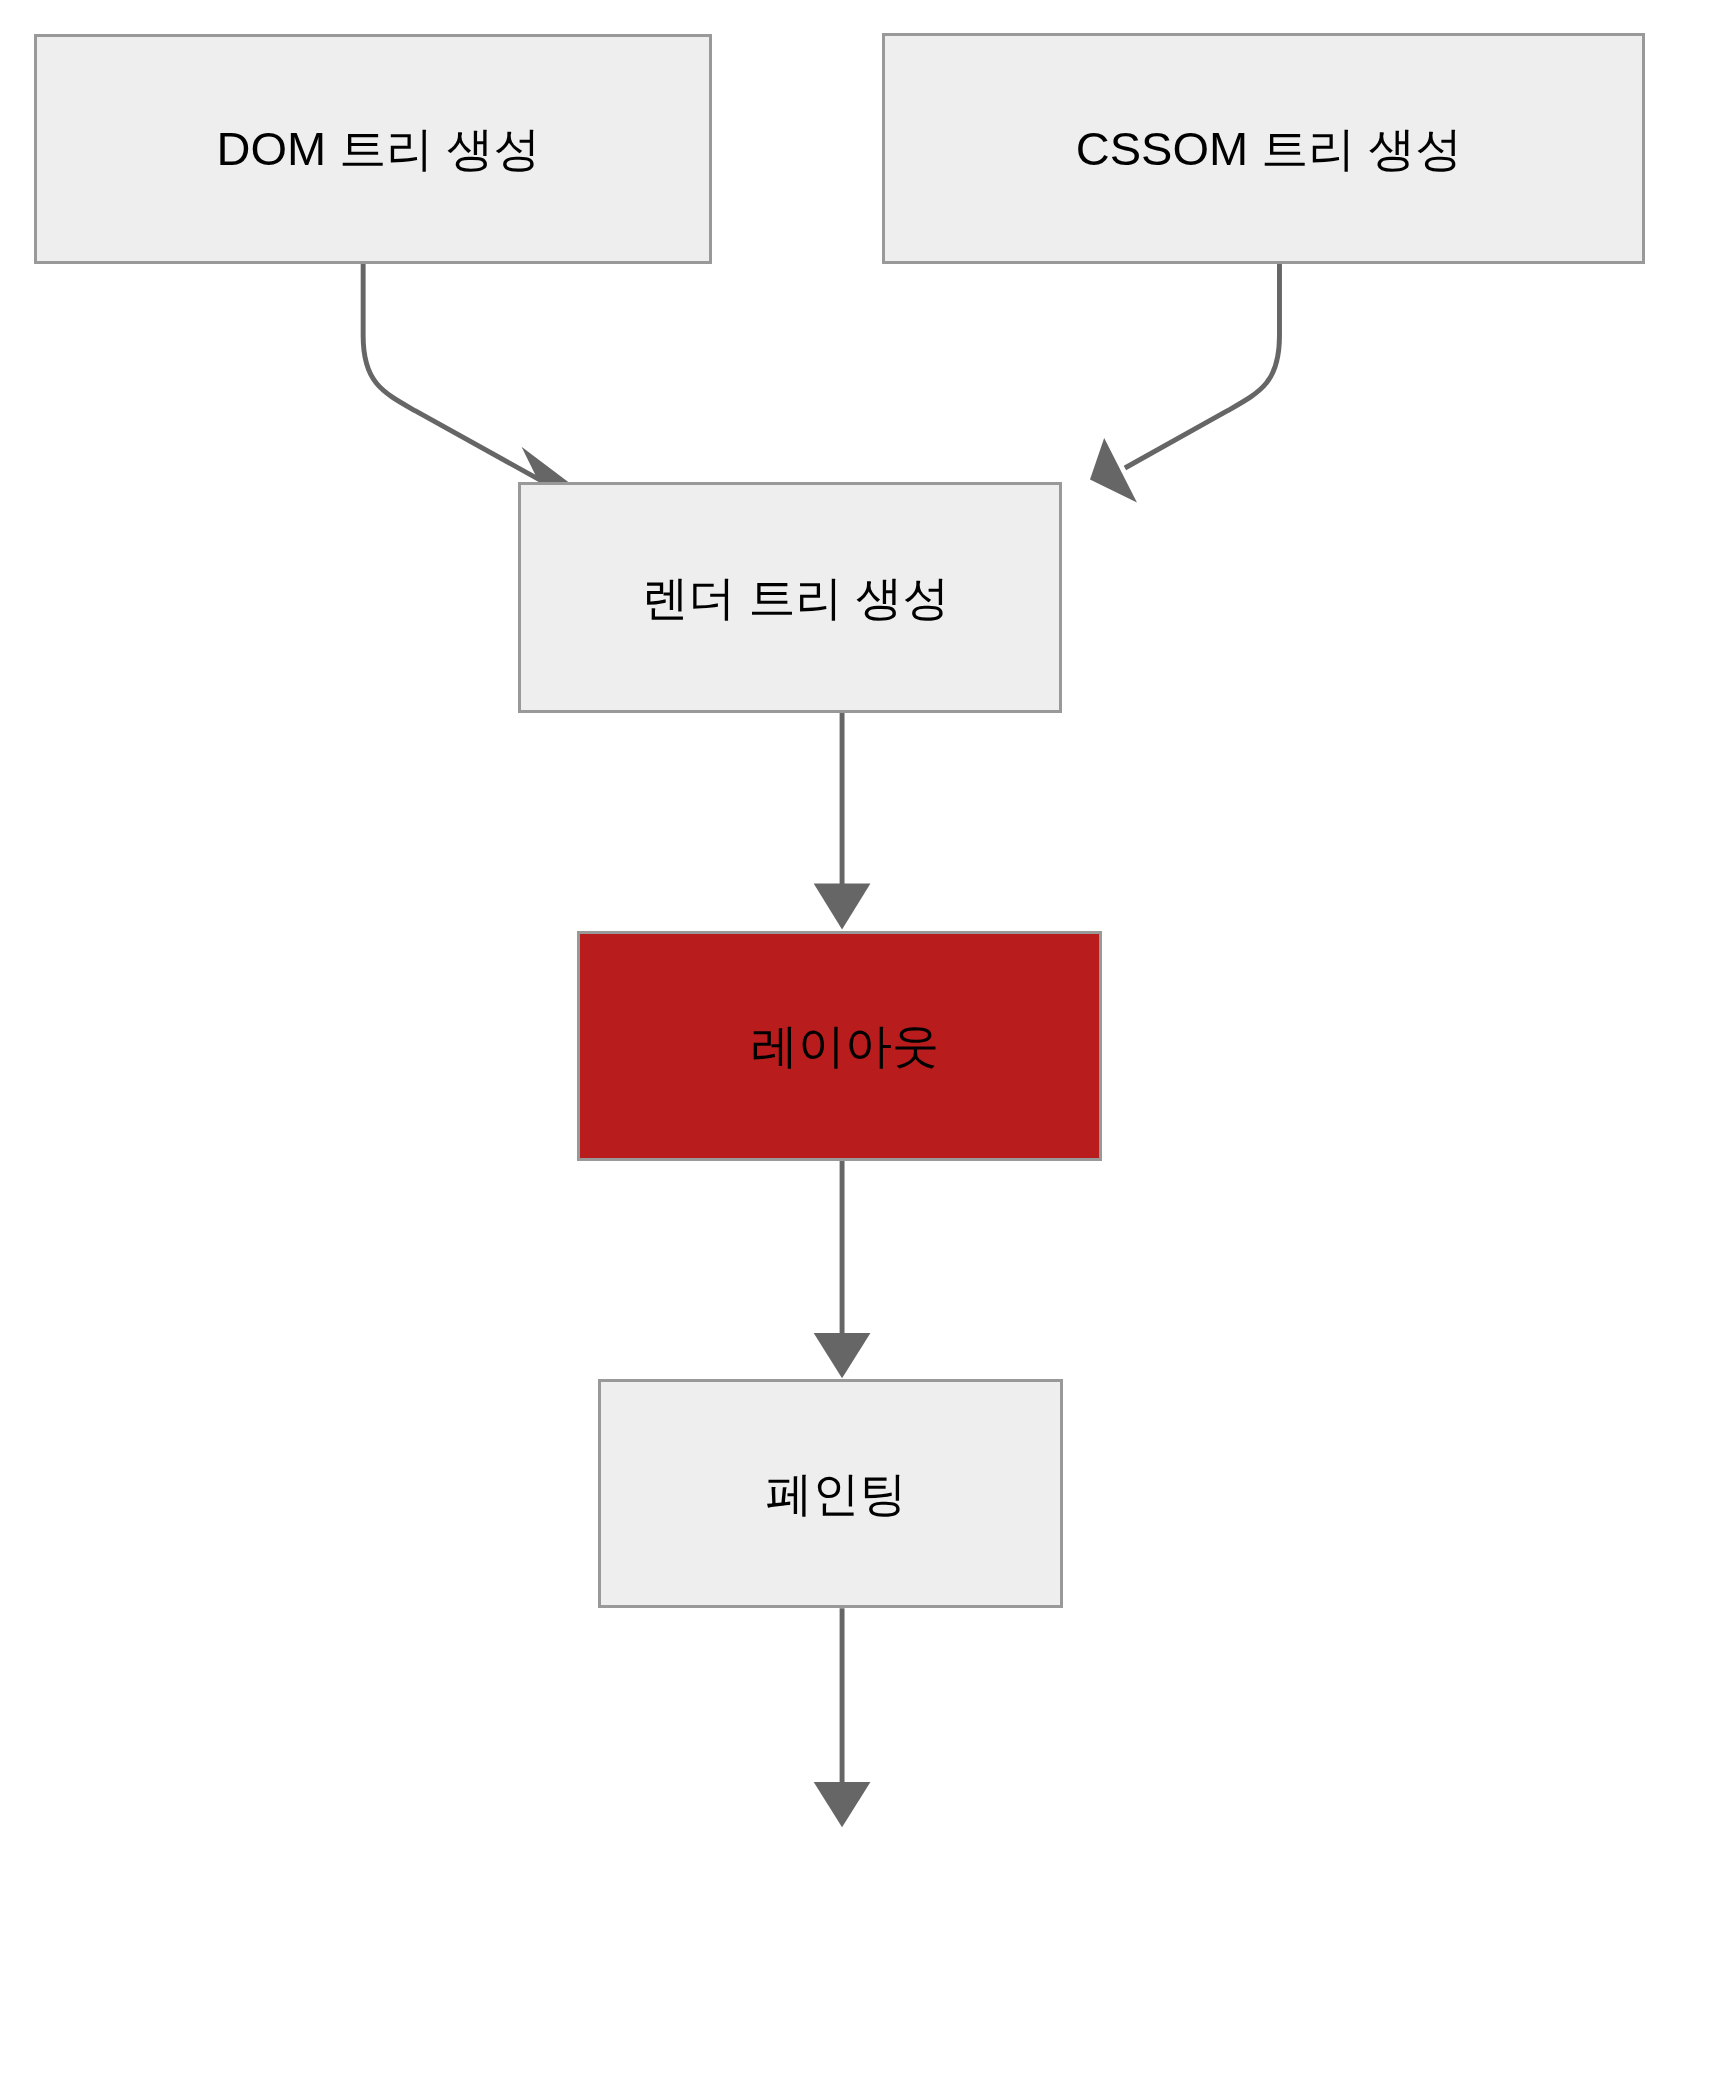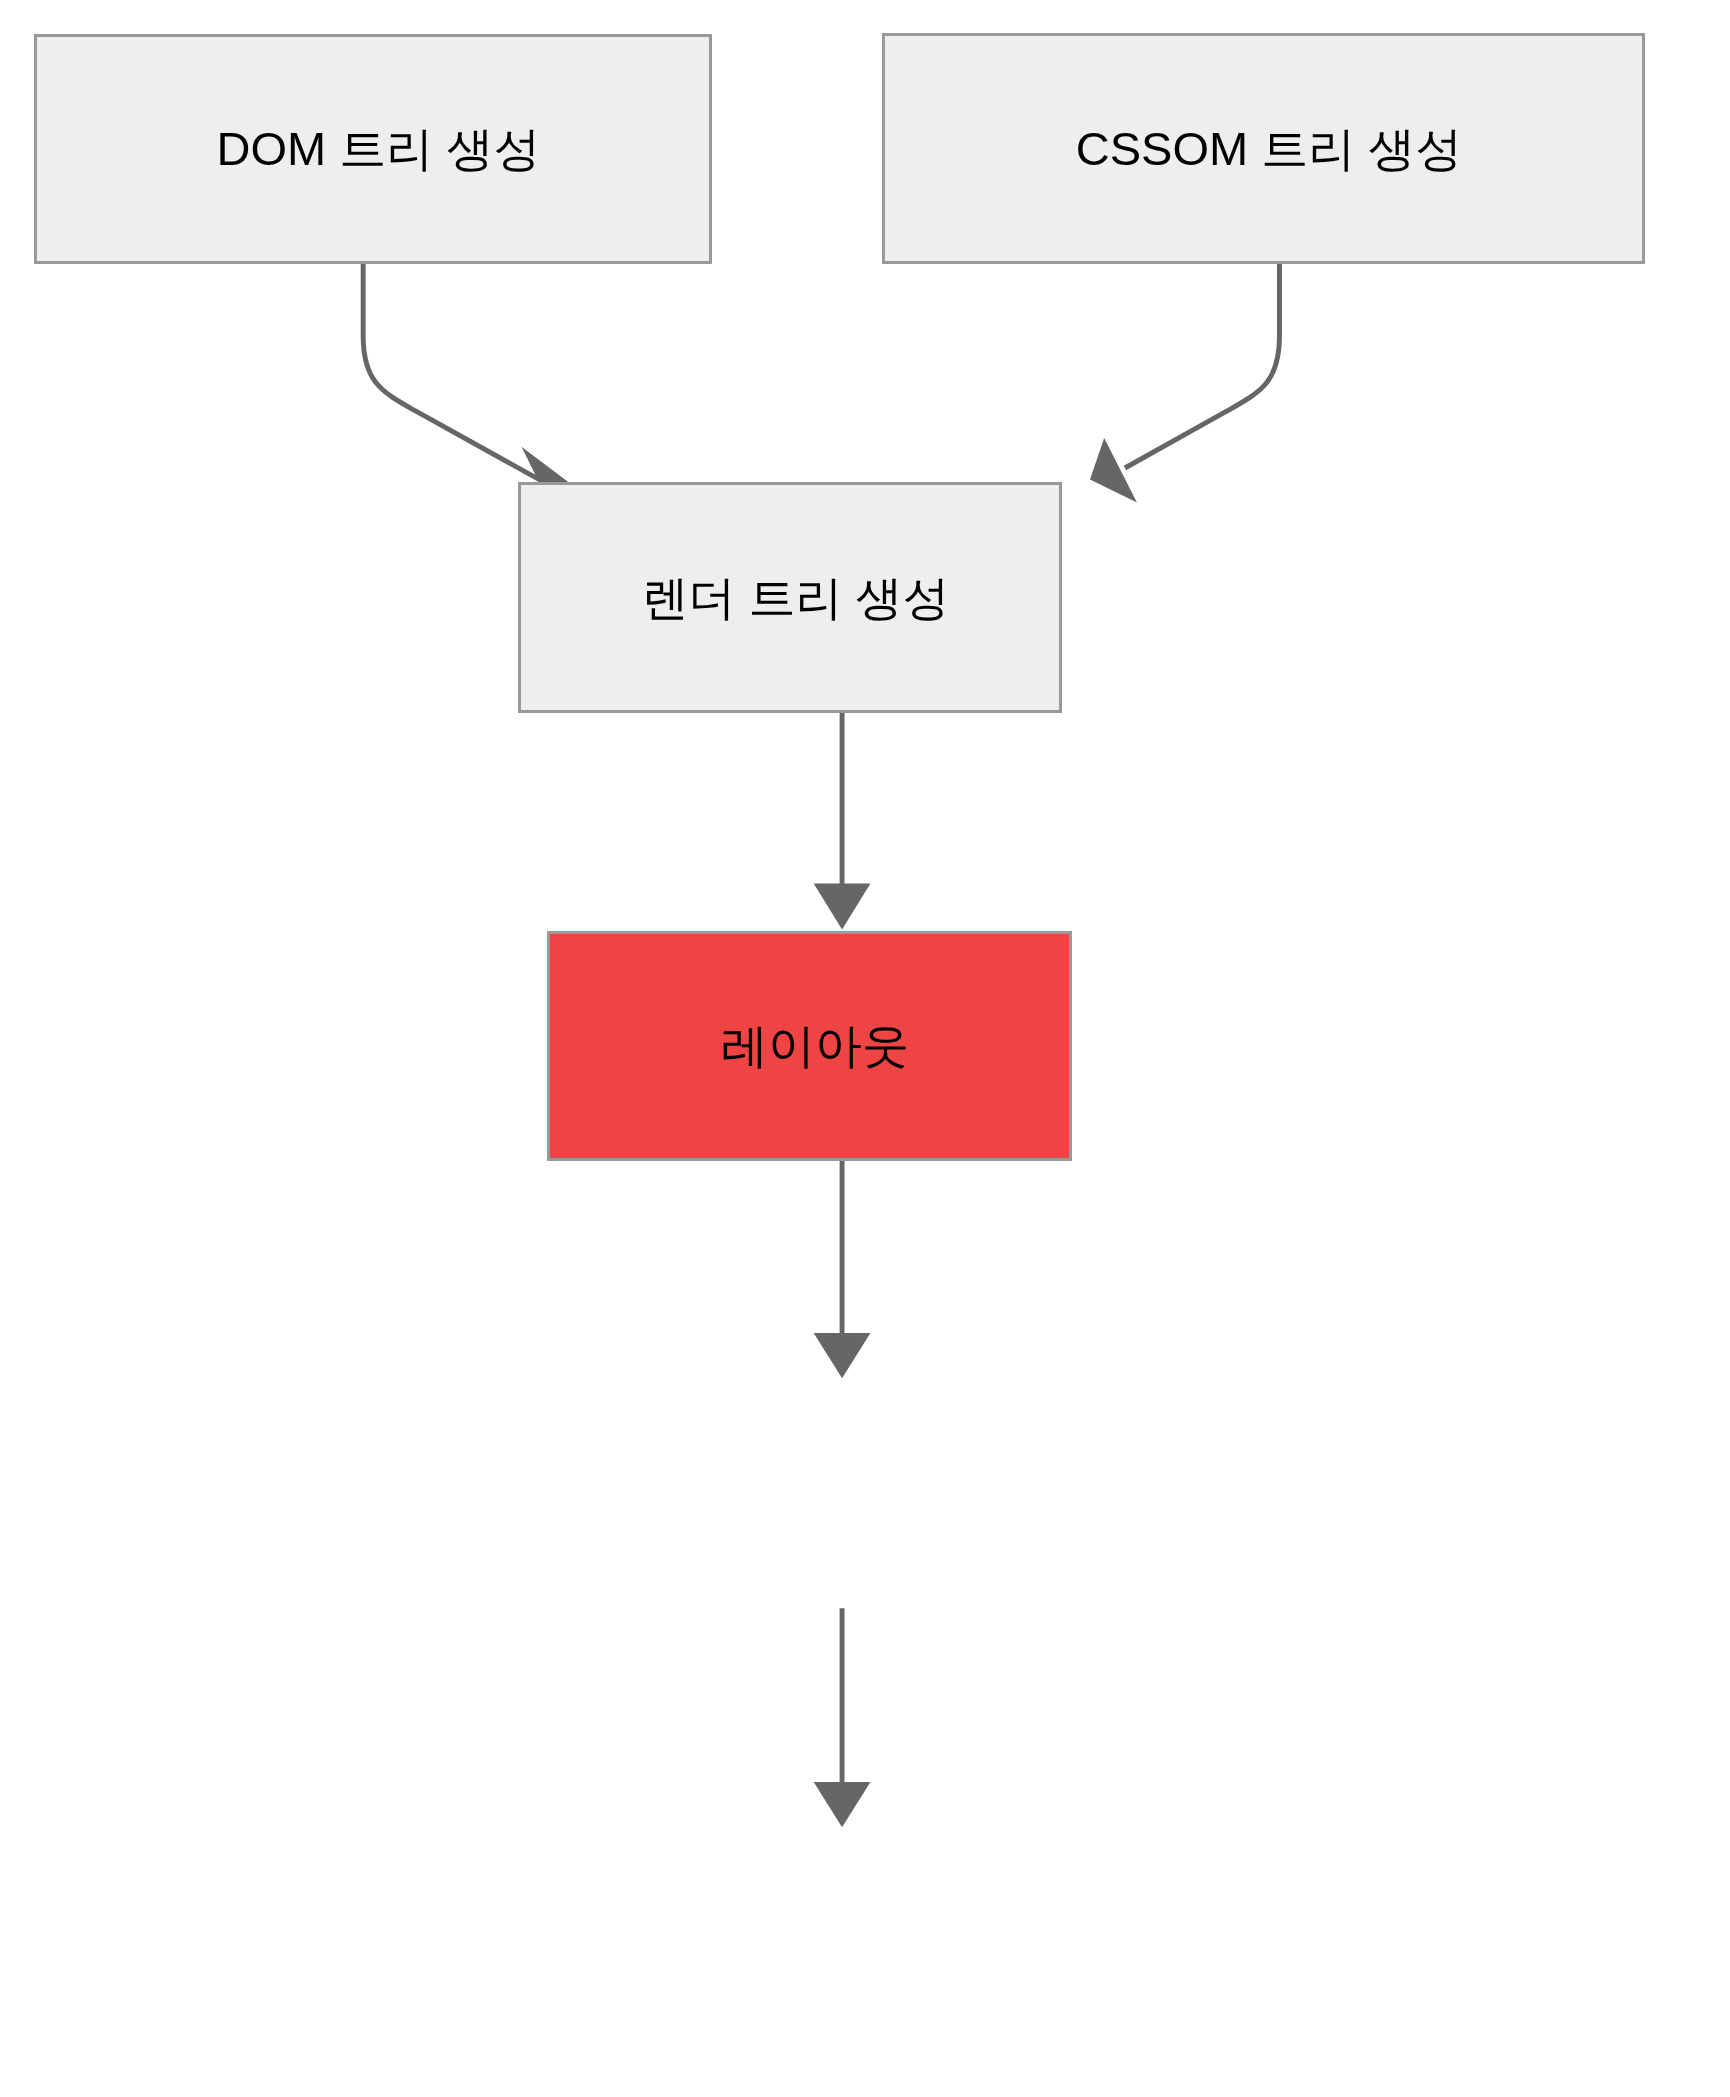--- a/index.html
+++ b/index.html
@@ -85,20 +85,23 @@
   </div>
 
   <div class="node-box" id="node-cssom-tree" style="left: 882px; top: 33px; width: 763px; height: 231px; background: rgb(238, 238, 238); border-color: rgb(153, 153, 153); border-width: 3.3px;">
     <span class="node-label">CSSOM 트리 생성</span>
   </div>
 
   <div class="node-box" id="node-render-tree" style="left: 518px; top: 482px; width: 544px; height: 231px; background: rgb(238, 238, 238); border-color: rgb(153, 153, 153); border-width: 3.3px;">
     <span class="node-label">렌더 트리 생성</span>
   </div>
 
-  <div class="node-box" id="node-layout" style="left: 547px; top: 931px; width: 525px; height: 230px; background: #ef4444; border-color: rgb(153, 153, 153); border-width: 3.3px; justify-content: center;">
+  <div class="node-box" id="node-layout" style="left: 577px; top: 931px; width: 525px; height: 230px; background: #b91c1c; border-color: rgb(153, 153, 153); border-width: 3.3px; justify-content: center;">
     <span class="node-label">레이아웃</span>
   </div>
 
+  <div class="node-box" id="node-painting" style="left: 598px; top: 1379px; width: 465px; height: 229px; background: rgb(238, 238, 238); border-color: rgb(153, 153, 153); border-width: 3.3px;">
+    <span class="node-label">페인팅</span>
+  </div>
 
 
 </div>
 
 
 </body></html>

